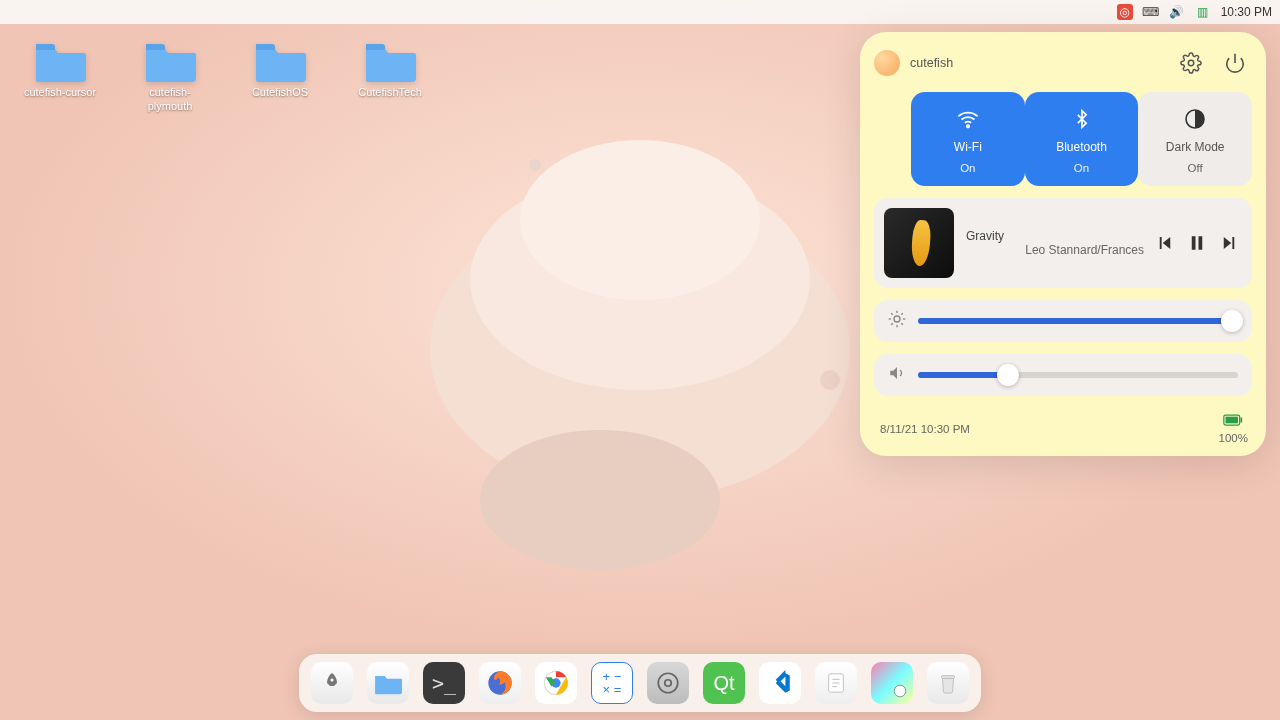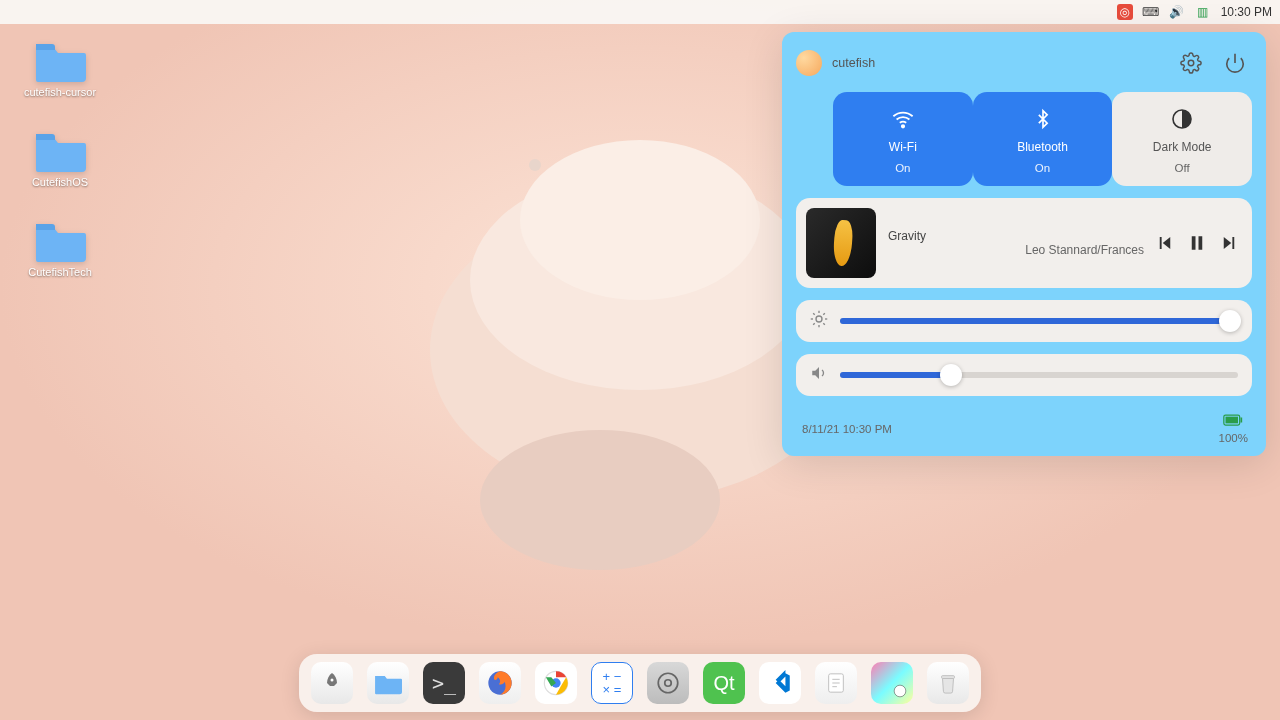--- a/index.html
+++ b/index.html
@@ -9,28 +9,28 @@
 .topbar { position: absolute; top: 0; right: 0; left: 0; height: 24px; background: rgba(250,248,246,.9); display: flex; justify-content: flex-end; align-items: center; padding: 0 8px; gap: 10px; font-size: 12px; color: #333; }
 .topbar .ind { display: inline-flex; align-items: center; justify-content: center; width: 16px; height: 16px; }
 .topbar .ind.red { background: #e74c3c; border-radius: 3px; color:#fff; }
 .topbar .clock { font-weight: 500; }
 
 
 .wp { position: absolute; inset: 0; z-index: 0; }
 .wp svg { width: 100%; height: 100%; }
 
 
-.desktop-icons { position: absolute; top: 40px; left: 20px; display: flex; flex-direction: column; gap: 30px; z-index: 1; }
+.desktop-icons { position: absolute; top: 40px; left: 20px; display: flex; flex-direction: row; gap: 30px; z-index: 1; }
 .dicon { width: 80px; display: flex; flex-direction: column; align-items: center; gap: 4px; cursor: pointer; }
 .folder { width: 52px; height: 42px; position: relative; }
 .folder svg { width: 100%; height: 100%; filter: drop-shadow(0 2px 3px rgba(0,0,0,.15)); }
 .dicon .lbl { font-size: 11px; color: #fff; text-shadow: 0 1px 2px rgba(0,0,0,.5); text-align: center; line-height: 1.25; }
 
 
-.cc { position: absolute; top: 32px; right: 14px; width: 484px; background: #7dd3fc; border-radius: 12px; box-shadow: 0 8px 40px rgba(0,0,0,.12); padding: 14px 14px 10px; z-index: 3; color: #444; }
+.cc { position: absolute; top: 32px; right: 14px; width: 406px; background: #fef9c3; border-radius: 26px; box-shadow: 0 8px 40px rgba(0,0,0,.12); padding: 14px 14px 10px; z-index: 3; color: #444; }
 .cc-header { display: flex; align-items: center; gap: 10px; margin-bottom: 12px; }
 .avatar { width: 26px; height: 26px; border-radius: 50%; background: radial-gradient(circle at 30% 30%, #ffd9a0, #f6a85c); }
 .cc-header .uname { font-size: 12.5px; color: #555; flex: 1; }
 .cc-header .hbtn { width: 34px; height: 34px; display: flex; align-items: center; justify-content: center; cursor: pointer; color: #555; }
 
 .toggles { display: flex; margin-bottom: 12px; padding-left: 37px; }
 .toggle { flex: 1; border-radius: 14px; padding: 14px 0 12px; display: flex; flex-direction: column; align-items: center; gap: 8px; cursor: pointer; font-size: 12px; }
 .toggle.on { background: #2f7ef0; color: #fff; }
 .toggle.off { background: #efece9; color: #555; }
 .toggle .ticon { height: 26px; display: flex; align-items: center; }
@@ -106,20 +106,27 @@
           <path d="M2 8 h18 l4 5 h26 a2 2 0 0 1 2 2 v23 a4 4 0 0 1-4 4 H4 a2 2 0 0 1-2-2 Z" fill="#6db4f5"></path>
           <path d="M2 4 h16 a3 3 0 0 1 3 3 v3 H2 Z" fill="#5aa3e8"></path>
         </svg></div>
     <div class="lbl">cutefish-cursor</div>
   </div>
   <div class="dicon">
     <div class="folder"><svg viewBox="0 0 52 42">
           <path d="M2 8 h18 l4 5 h26 a2 2 0 0 1 2 2 v23 a4 4 0 0 1-4 4 H4 a2 2 0 0 1-2-2 Z" fill="#6db4f5"></path>
           <path d="M2 4 h16 a3 3 0 0 1 3 3 v3 H2 Z" fill="#5aa3e8"></path>
         </svg></div>
+    <div class="lbl">cutefish-plymouth</div>
+  </div>
+  <div class="dicon">
+    <div class="folder"><svg viewBox="0 0 52 42">
+          <path d="M2 8 h18 l4 5 h26 a2 2 0 0 1 2 2 v23 a4 4 0 0 1-4 4 H4 a2 2 0 0 1-2-2 Z" fill="#6db4f5"></path>
+          <path d="M2 4 h16 a3 3 0 0 1 3 3 v3 H2 Z" fill="#5aa3e8"></path>
+        </svg></div>
     <div class="lbl">CutefishOS</div>
   </div>
   <div class="dicon">
     <div class="folder"><svg viewBox="0 0 52 42">
           <path d="M2 8 h18 l4 5 h26 a2 2 0 0 1 2 2 v23 a4 4 0 0 1-4 4 H4 a2 2 0 0 1-2-2 Z" fill="#6db4f5"></path>
           <path d="M2 4 h16 a3 3 0 0 1 3 3 v3 H2 Z" fill="#5aa3e8"></path>
         </svg></div>
     <div class="lbl">CutefishTech</div>
   </div>
 </div>

